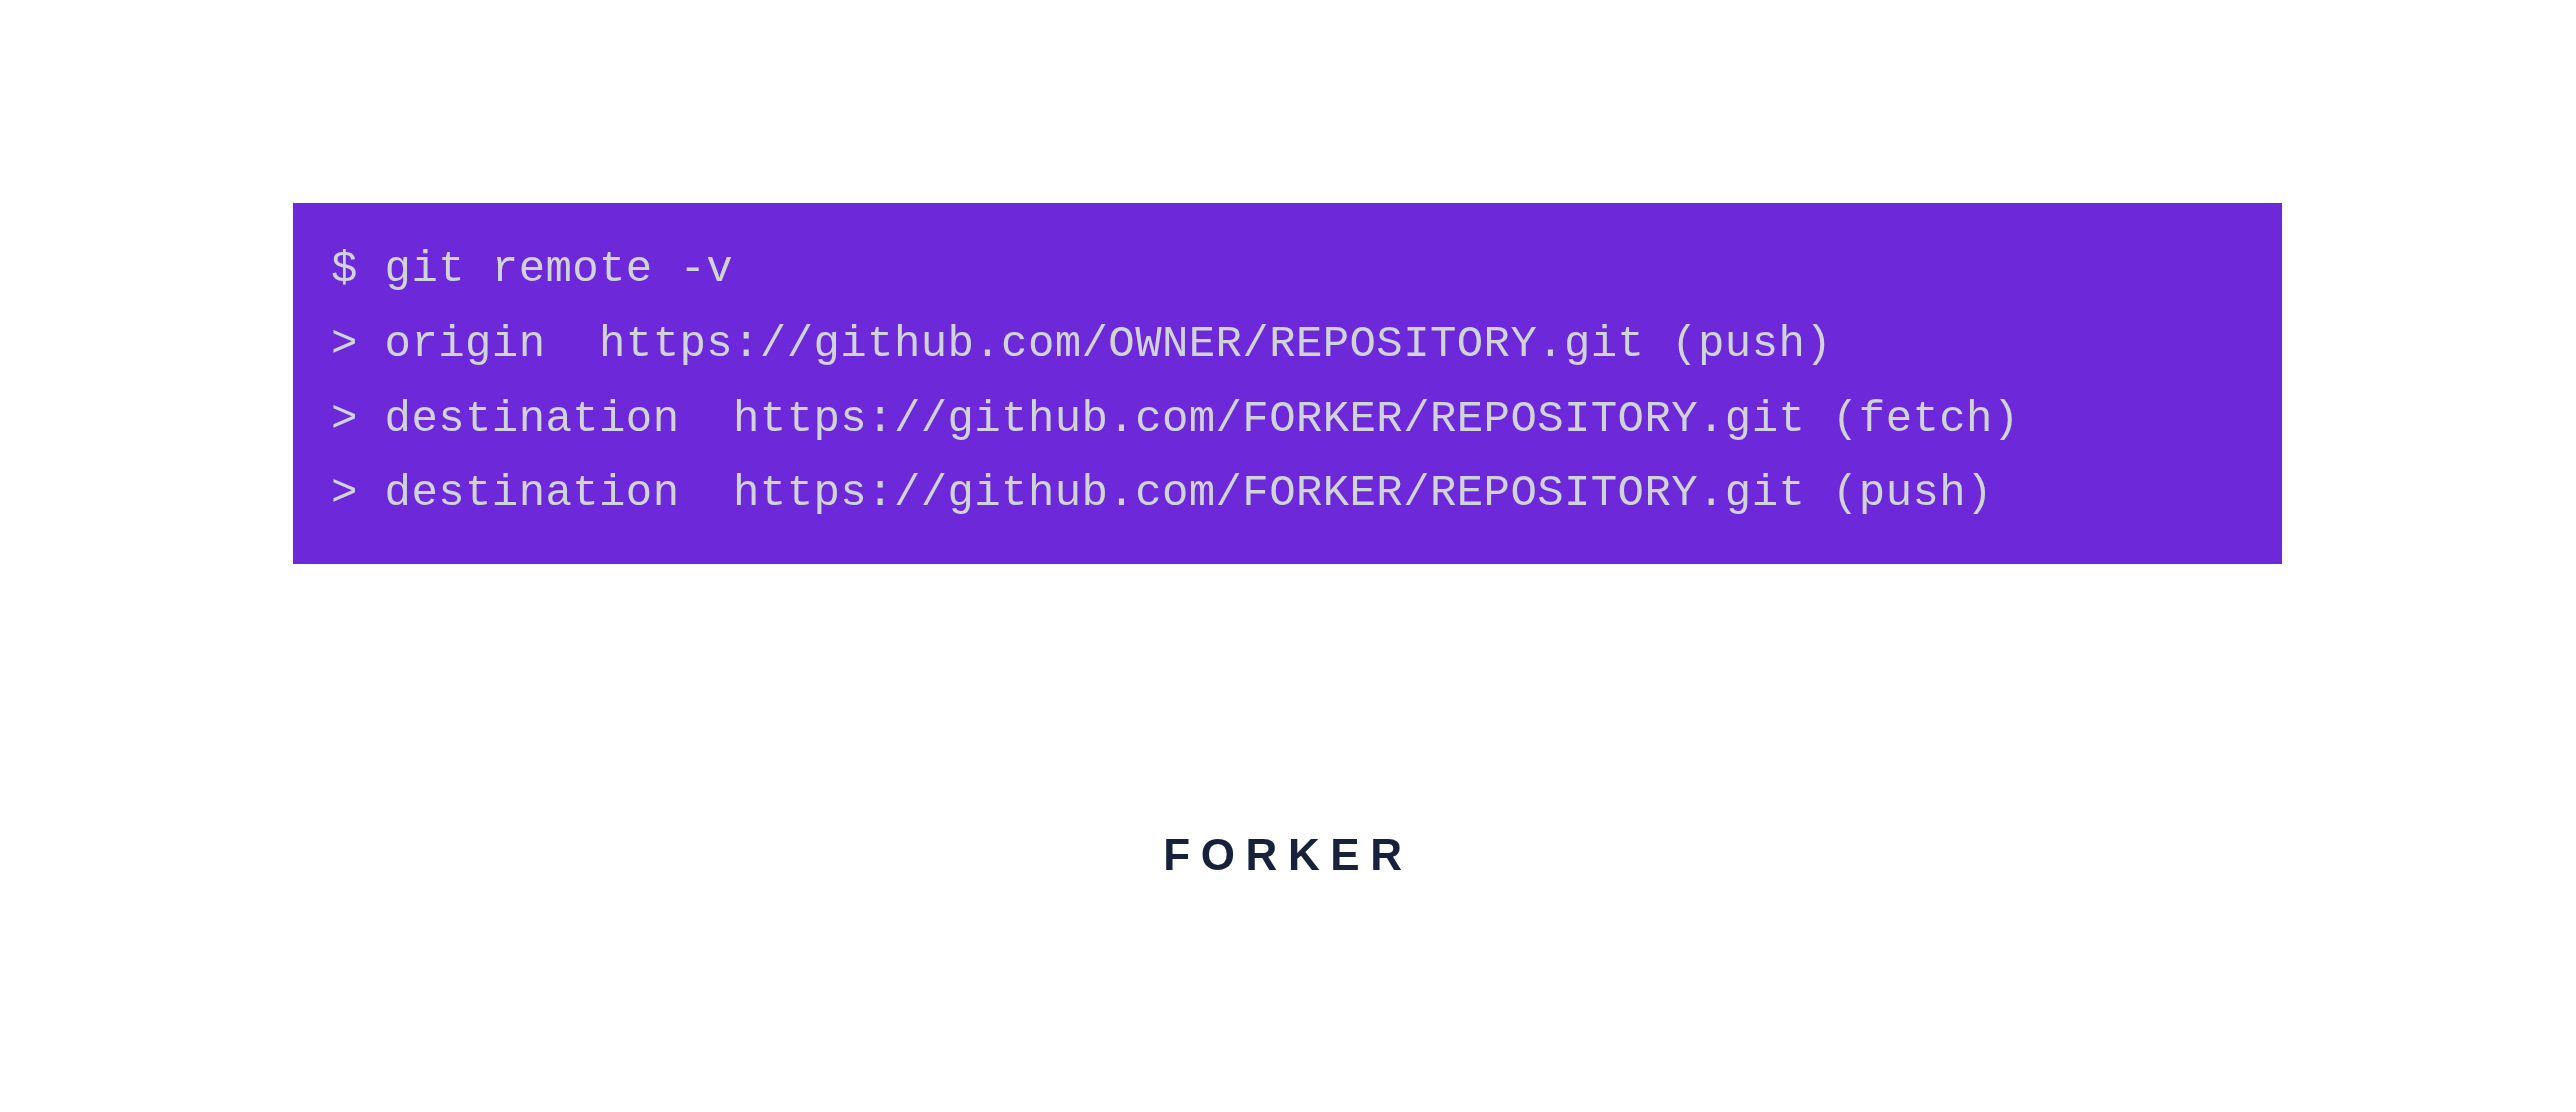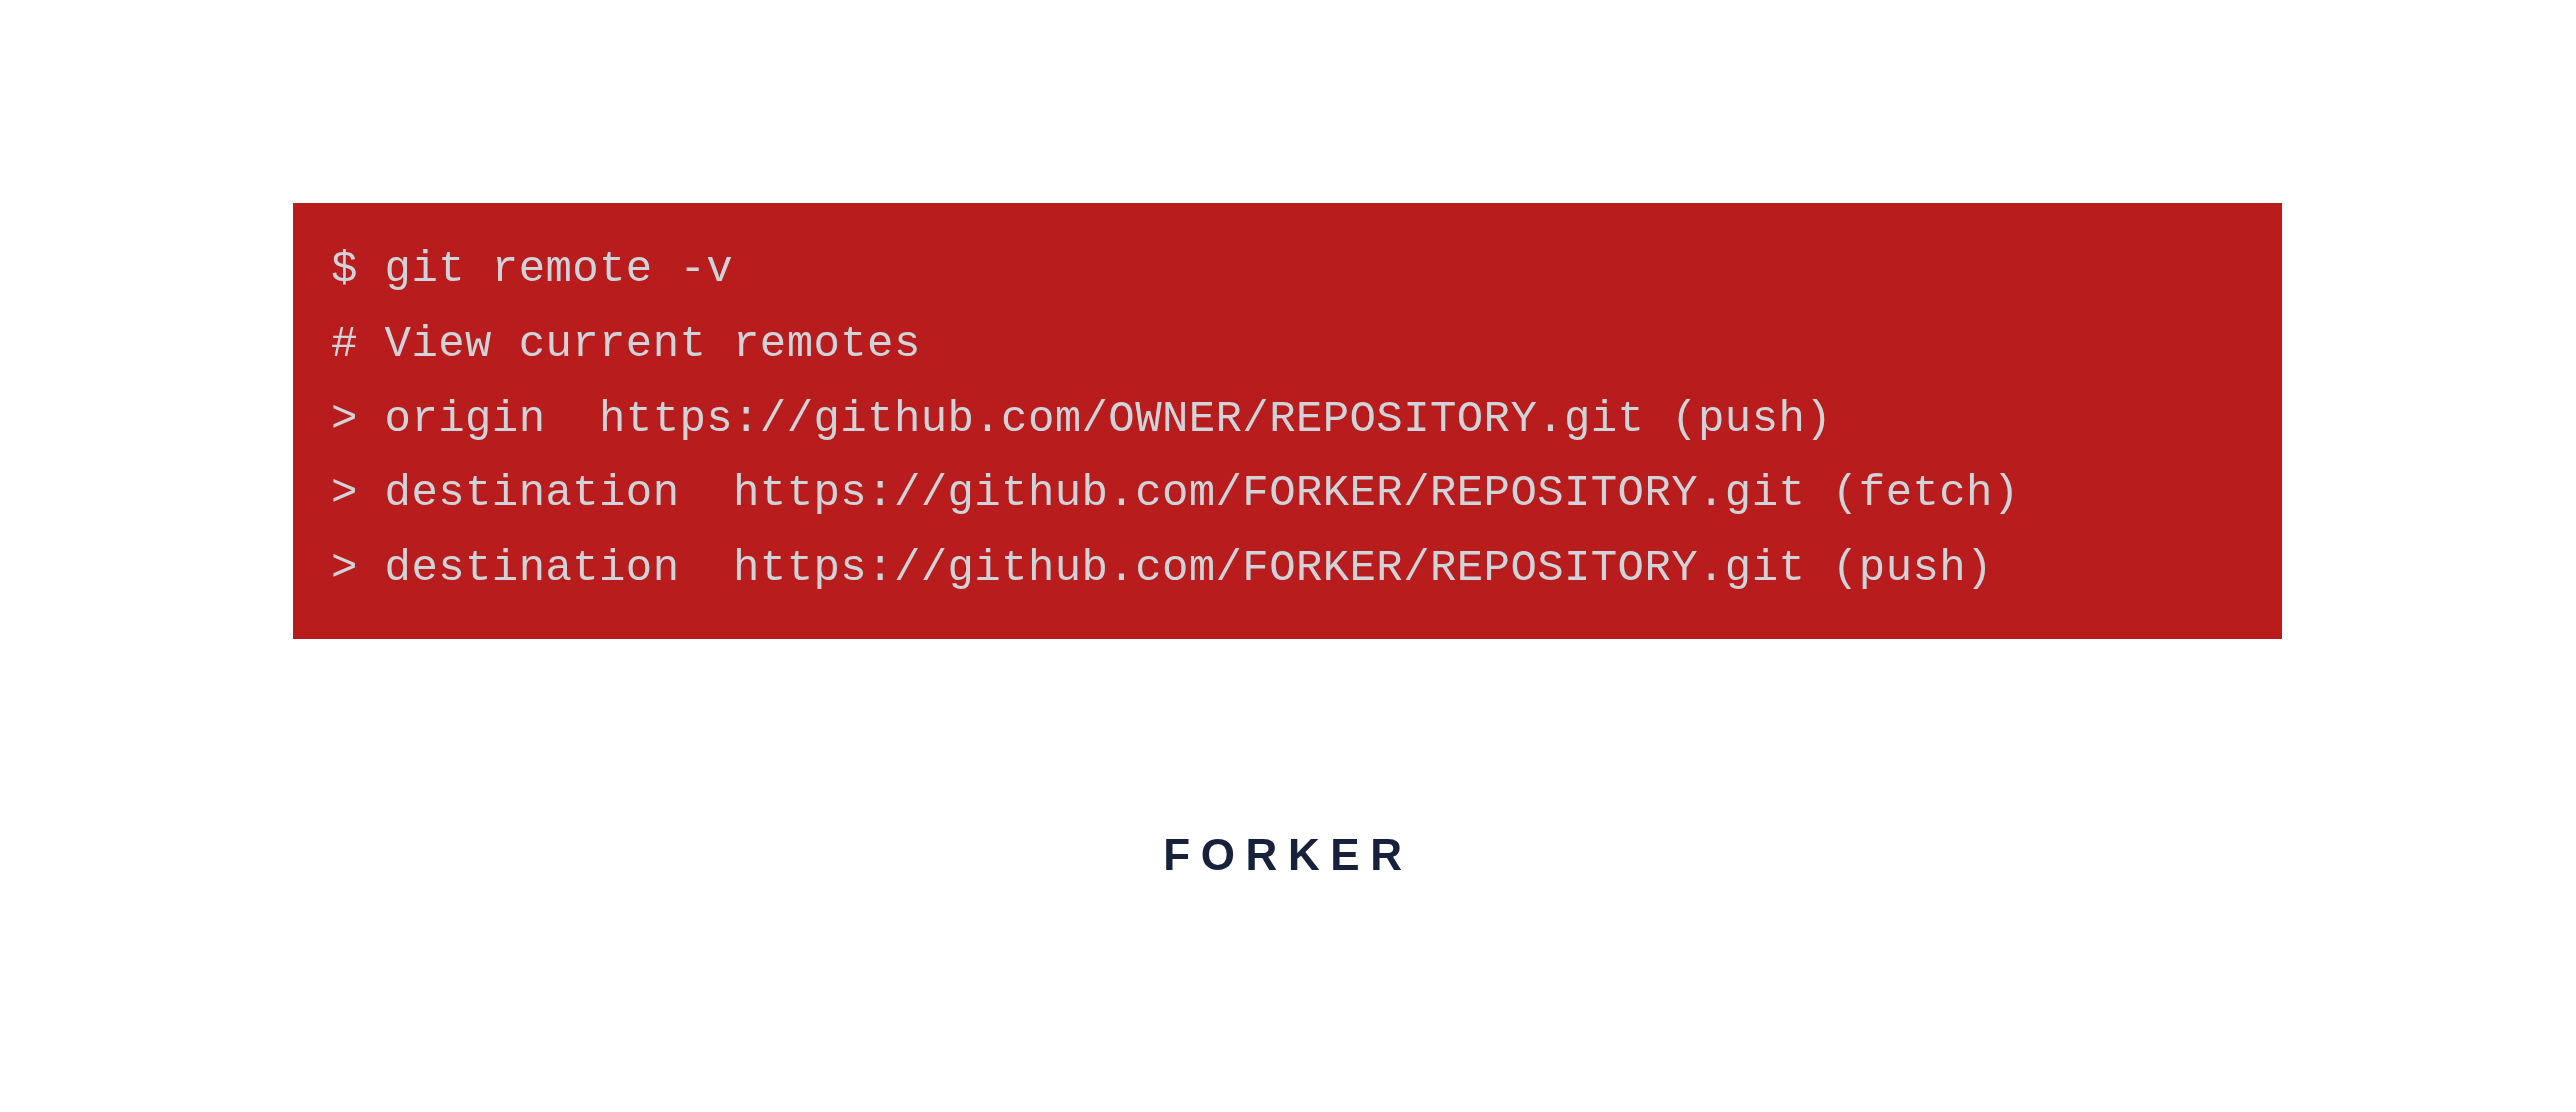--- a/index.html
+++ b/index.html
@@ -8,21 +8,21 @@
     width: 2576px;
     height: 1113px;
     position: relative;
     font-family: ui-monospace, SFMono-Regular, "SF Mono", Menlo, Consolas, "Liberation Mono", monospace;
   }
   .terminal {
     position: absolute;
     left: 293px;
     top: 203px;
     width: 1989px;
-    background: #b91c1c;
+    background: #6d28d9;
     color: #d0d4d9;
     padding: 29px 38px 33px 38px;
   }
   .terminal-line {
     font-size: 44px;
     line-height: 1.7;
     white-space: pre;
     letter-spacing: 0.4px;
   }
   .logo {
@@ -48,21 +48,20 @@
     margin-top: -6px;
     margin-left: -21px;
     letter-spacing: 1.5px;
   }
 </style>
 </head>
 <body>
 
 <div class="terminal">
   <div class="terminal-line">$ git remote -v</div>
-  <div class="terminal-line"># View current remotes</div>
   <div class="terminal-line">&gt; origin  https://github.com/OWNER/REPOSITORY.git (push)</div>
   <div class="terminal-line">&gt; destination  https://github.com/FORKER/REPOSITORY.git (fetch)</div>
   <div class="terminal-line">&gt; destination  https://github.com/FORKER/REPOSITORY.git (push)</div>
 </div>
 
 <div class="logo">
   <div class="logo-scaler">FORKER</div>
 </div>
 
 

